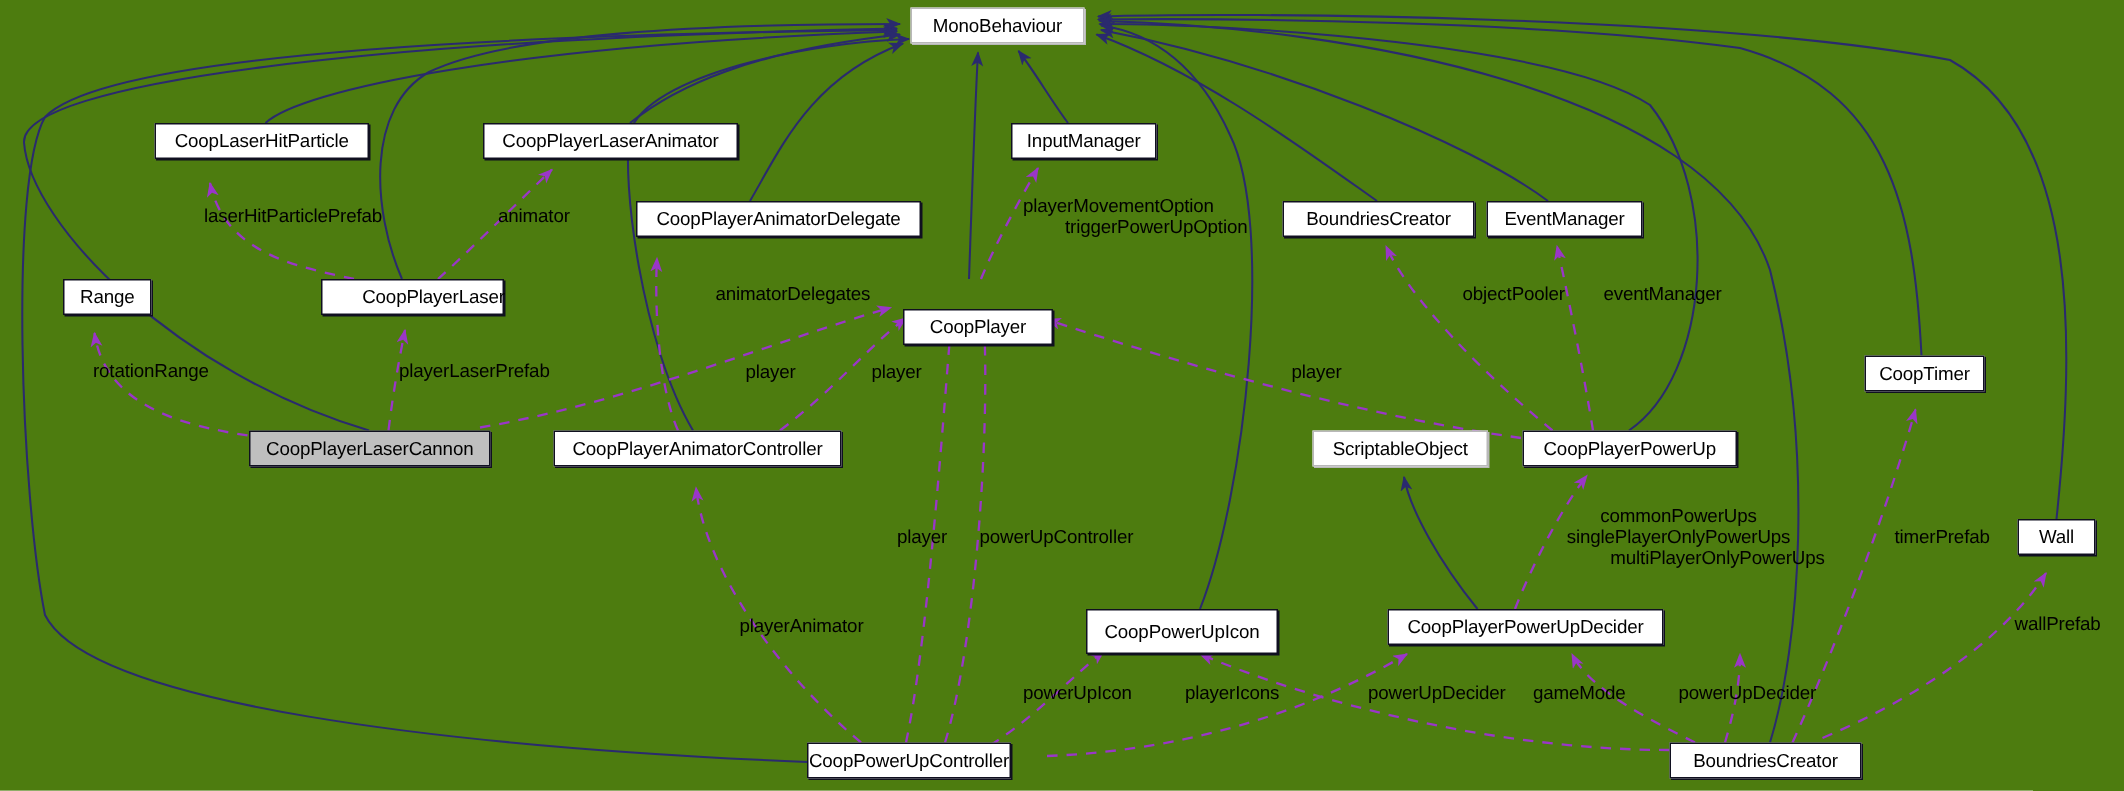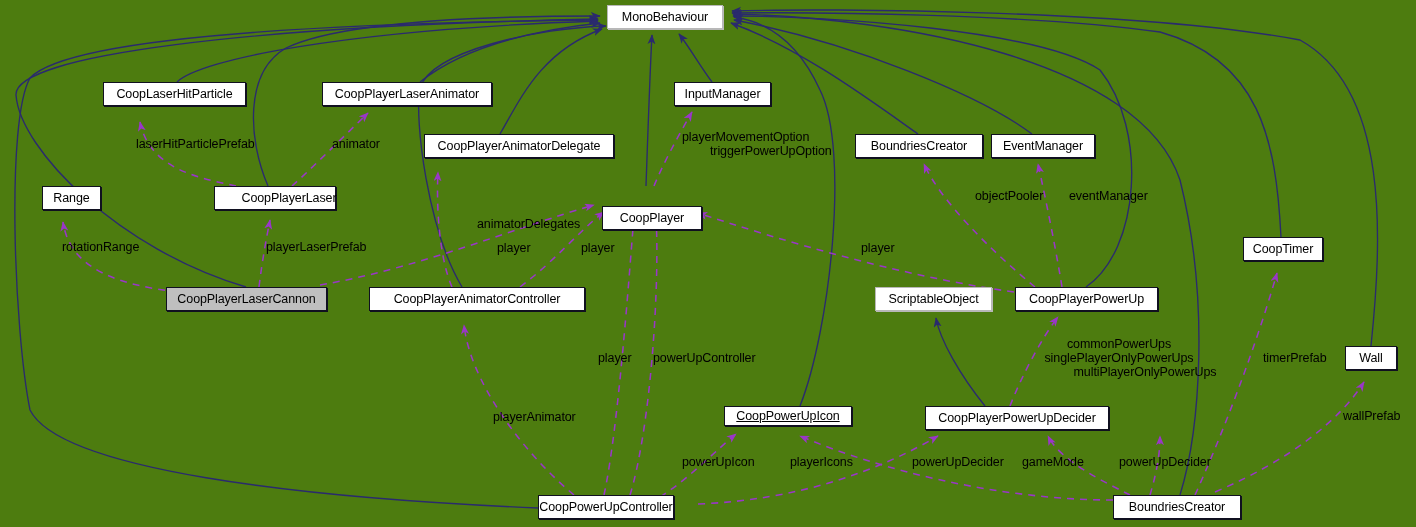--- a/index.html
+++ b/index.html
@@ -171,52 +171,52 @@
   </div>
   <div class="node" style="left:602px;top:186px;width:100px;height:24px;margin-top:20px;">
     <span>CoopPlayer</span>
   </div>
   <div class="node" style="left:1243px;top:237px;width:80px;height:24px;">
     <span>CoopTimer</span>
   </div>
   <div class="node highlight" style="left:166px;top:287px;width:161px;height:24px;">
     <span>CoopPlayerLaserCannon</span>
   </div>
-  <div class="node" style="left:369px;top:287px;width:216px;height:24px;">
+  <div class="node" style="left:369px;top:287px;width:192px;height:24px;">
     <span>CoopPlayerAnimatorController</span>
   </div>
   <div class="node external" style="left:875px;top:287px;width:117px;height:24px;">
     <span>ScriptableObject</span>
   </div>
   <div class="node" style="left:1015px;top:287px;width:143px;height:24px;">
     <span>CoopPlayerPowerUp</span>
   </div>
   <div class="node" style="left:1345px;top:346px;width:52px;height:24px;">
     <span>Wall</span>
   </div>
-  <div class="node" style="left:724px;top:406px;width:128px;height:20px;text-decoration:underline;">
+  <div class="node" style="left:724px;top:406px;width:128px;height:30px;">
     <span>CoopPowerUpIcon</span>
   </div>
   <div class="node" style="left:925px;top:406px;width:184px;height:24px;">
     <span>CoopPlayerPowerUpDecider</span>
   </div>
   <div class="node" style="left:538px;top:495px;width:136px;height:24px;">
     <span>CoopPowerUpController</span>
   </div>
   <div class="node" style="left:1113px;top:495px;width:128px;height:24px;">
     <span>BoundriesCreator</span>
   </div>
 
   <div class="edge-label" style="left:136px;top:138px;">laserHitParticlePrefab</div>
   <div class="edge-label" style="left:332px;top:138px;">animator</div>
   <div class="edge-label" style="left:682px;top:131px;">playerMovementOption</div>
   <div class="edge-label" style="left:682px;top:145px;margin-left:28px;">triggerPowerUpOption</div>
   <div class="edge-label" style="left:62px;top:241px;">rotationRange</div>
   <div class="edge-label" style="left:266px;top:241px;">playerLaserPrefab</div>
-  <div class="edge-label" style="left:477px;top:190px;margin-top:28px;">animatorDelegates</div>
+  <div class="edge-label" style="left:477px;top:190px;">animatorDelegates</div>
   <div class="edge-label" style="left:975px;top:190px;">objectPooler</div>
   <div class="edge-label" style="left:1069px;top:190px;">eventManager</div>
   <div class="edge-label" style="left:497px;top:242px;">player</div>
   <div class="edge-label" style="left:581px;top:242px;">player</div>
   <div class="edge-label" style="left:861px;top:242px;">player</div>
   <div class="edge-label center" style="left:1119px;top:338px;">commonPowerUps</div>
   <div class="edge-label center" style="left:1119px;top:352px;">singlePlayerOnlyPowerUps</div>
   <div class="edge-label center" style="left:1119px;top:366px;margin-left:26px;">multiPlayerOnlyPowerUps</div>
   <div class="edge-label" style="left:1263px;top:352px;">timerPrefab</div>
   <div class="edge-label" style="left:1343px;top:410px;">wallPrefab</div>

